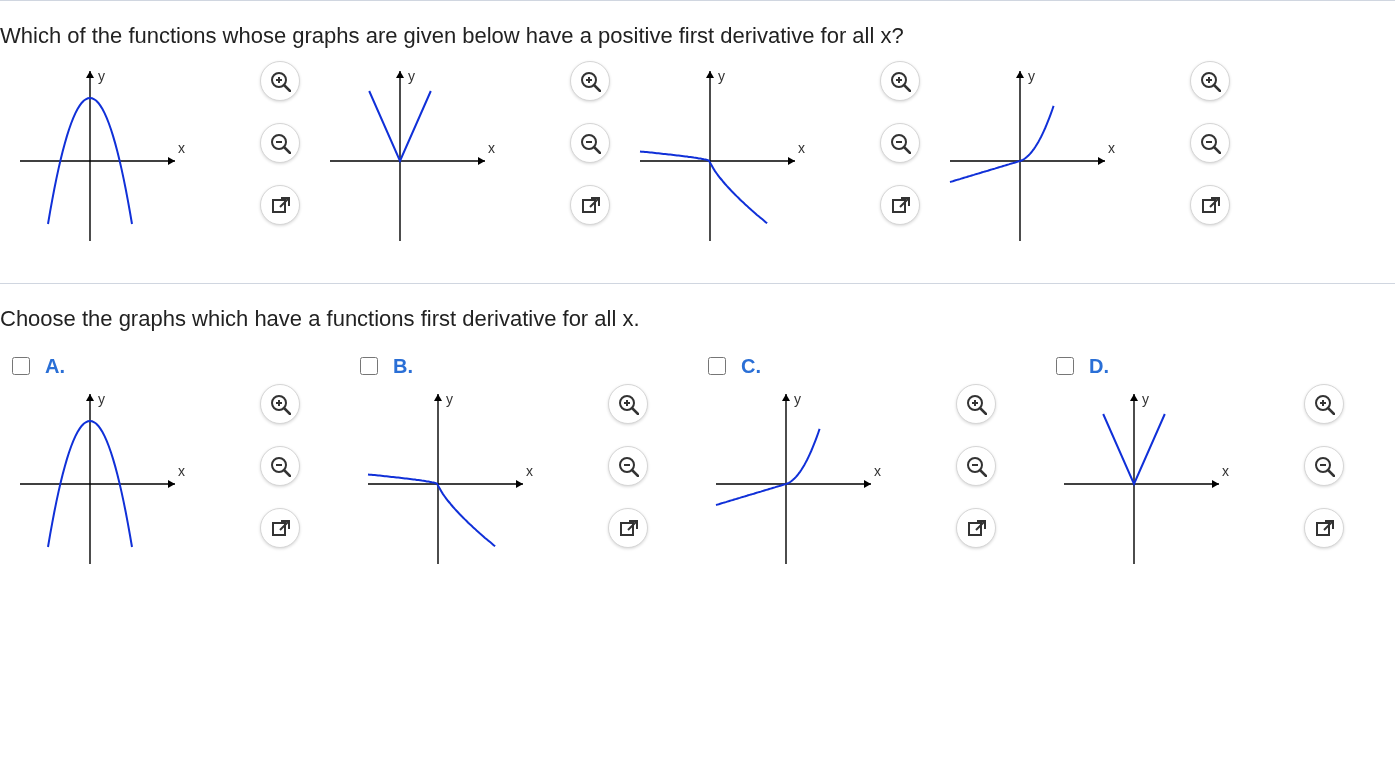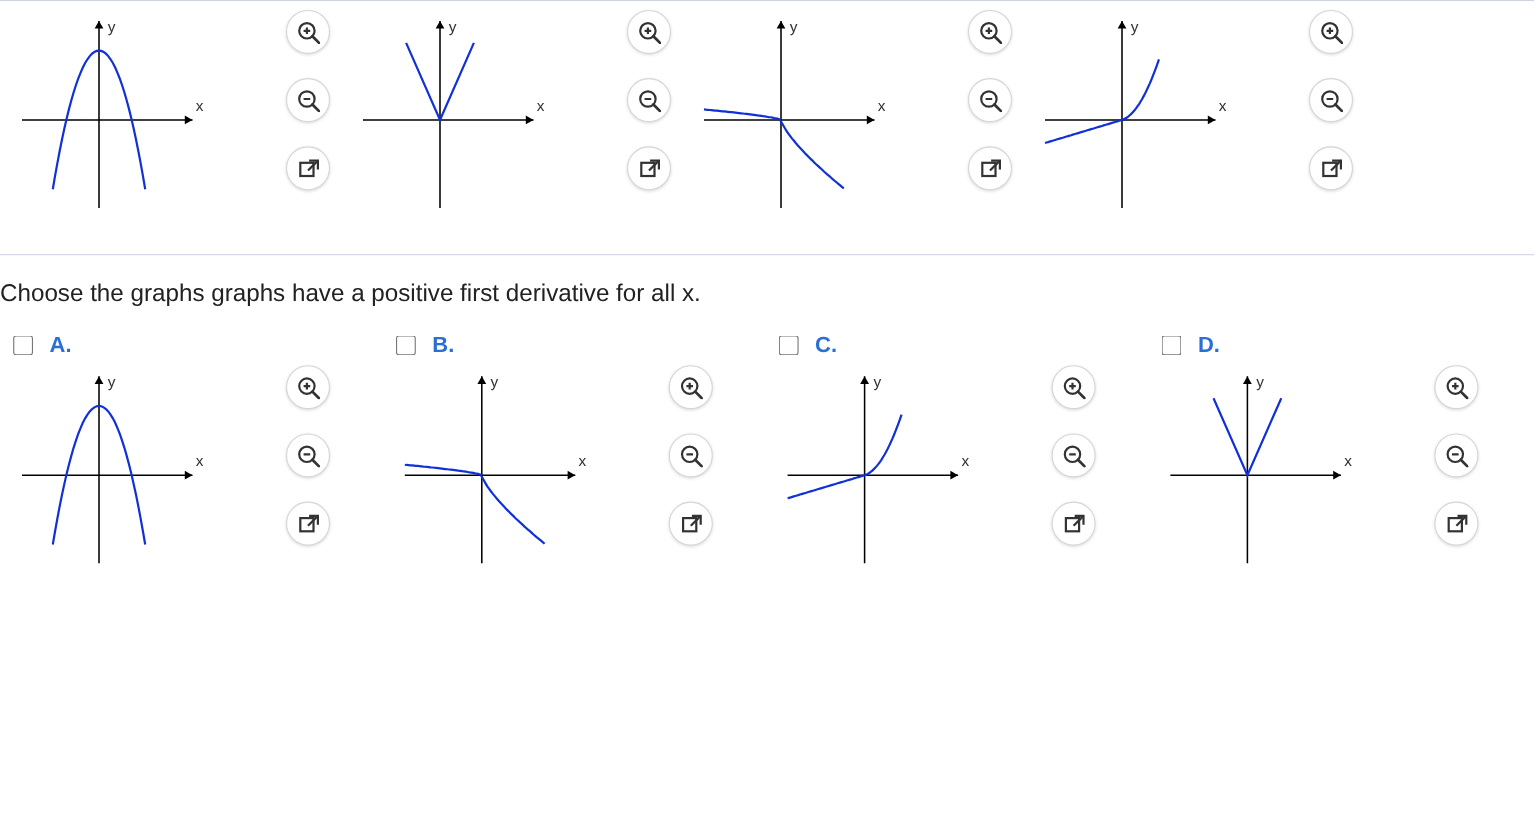--- a/index.html
+++ b/index.html
@@ -92,20 +92,21 @@
     cursor: pointer;
   }
   .toolbtn svg { display: block; }
 </style>
 </head>
 <body>
 
 <div class="hr"></div>
 
 <div class="section">
+  <div class="question">Which of the functions whose graphs are given below have a positive first derivative for all x?</div>
 
   <div class="row" id="top-row">
       <div class="panel">
 
   <svg class="graph" width="200" height="190" viewBox="0 0 200 190">
 
     <line x1="20" y1="100" x2="175" y2="100" stroke="#000" stroke-width="1.4"></line>
     <polygon points="175,100 168,96 168,104" fill="#000"></polygon>
     <line x1="90" y1="180" x2="90" y2="10" stroke="#000" stroke-width="1.4"></line>
     <polygon points="90,10 86,17 94,17" fill="#000"></polygon>
@@ -228,21 +229,21 @@
             </svg>
     </div>
   </div>
   </div>
     </div>
 </div>
 
 <div class="hr"></div>
 
 <div class="section">
-  <div class="instruction">Choose the graphs graphs have a positive first derivative for all x.</div>
+  <div class="instruction">Choose the graphs which have a functions first derivative for all x.</div>
 
   <div class="answer-row" id="answer-row">
     <div class="answer-cell">
       <label class="answer-header">
         <input type="checkbox" style="">
         <span class="answer-label">A.</span>
       </label>
       <div class="panel">
 
   <svg class="graph" width="200" height="190" viewBox="0 0 200 190">

